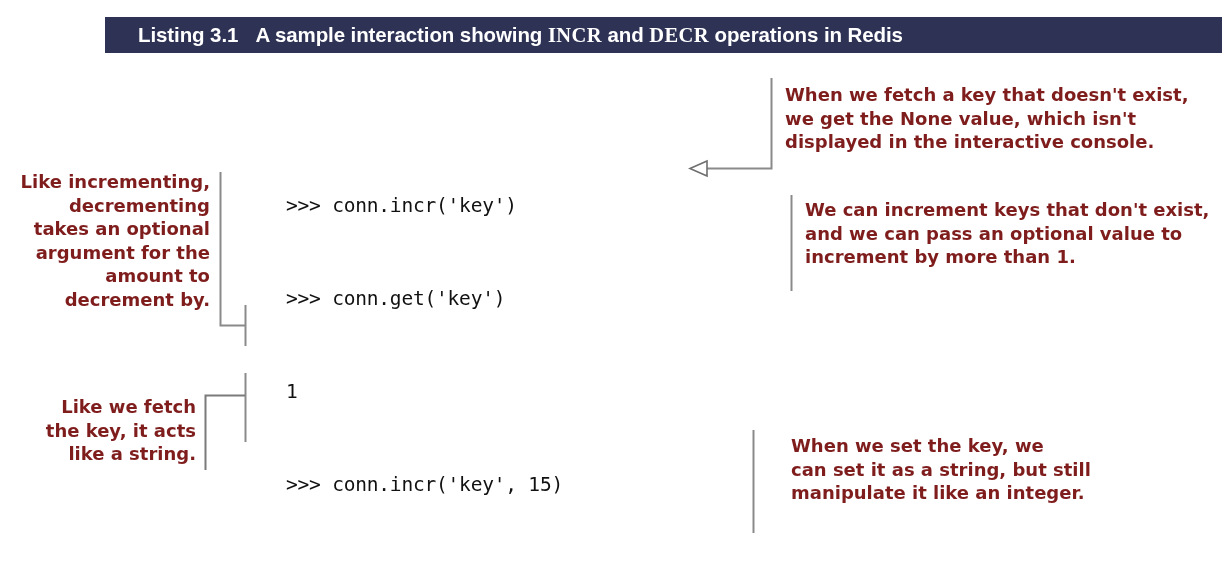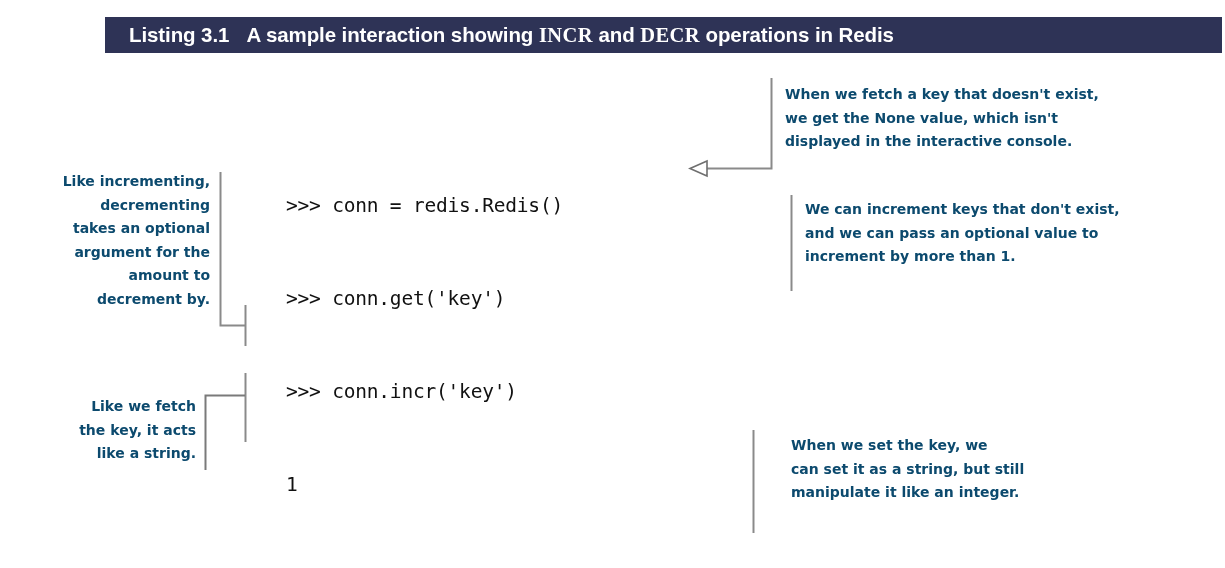--- a/index.html
+++ b/index.html
@@ -20,21 +20,21 @@
   .listing-bar {
     position: absolute;
     left: 105px;
     top: 17px;
     width: 1117px;
     height: 36px;
     background: #2e3356;
     display: flex;
     align-items: center;
     box-sizing: border-box;
-    padding-left: 24px;
+    padding-left: 33px;
   }
   .listing-title {
     color: #ffffff;
     font-family: "Liberation Sans", sans-serif;
     font-weight: bold;
     font-size: 20.5px;
     letter-spacing: -0.1px;
     white-space: pre;
     line-height: 1;
   }
@@ -56,24 +56,24 @@
     line-height: 31px;
     color: #111111;
     white-space: pre;
     letter-spacing: -0.2px;
   }
   .code-line { height: 31px; }
 
   
   .ann {
     position: absolute;
-    color: #0c4a6e;
+    color: #7f1d1d;
     font-family: "DejaVu Sans", sans-serif;
     font-weight: bold;
-    font-size: 14px;
+    font-size: 18px;
     line-height: 23.5px;
     white-space: pre-line;
   }
   .ann-right { text-align: left; }
   .ann-left  { text-align: right; }
 
   
   #ann-left-1 { left: 6px;  top: 170px; width: 204px; text-align: right; }
   
   #ann-left-2 { left: 6px;  top: 395px; width: 190px; }
@@ -93,23 +93,22 @@
   }
 </style>
 </head>
 <body>
 
 <div class="listing-bar">
   <div class="listing-title"><span>Listing 3.1</span><span class="gap">   </span><span>A sample interaction showing </span><span class="mono">INCR</span><span> and </span><span class="mono">DECR</span><span> operations in Redis</span></div>
 </div>
 
 <div class="code-block">
-  <div class="code-line">&gt;&gt;&gt; conn = redis.Redis()</div>
+  <div class="code-line">&gt;&gt;&gt; conn.incr('key')</div>
   <div class="code-line">&gt;&gt;&gt; conn.get('key')</div>
-  <div class="code-line">&gt;&gt;&gt; conn.incr('key')</div>
   <div class="code-line">1</div>
   <div class="code-line">&gt;&gt;&gt; conn.incr('key', 15)</div>
   
   
   
   
   
   
   
   

